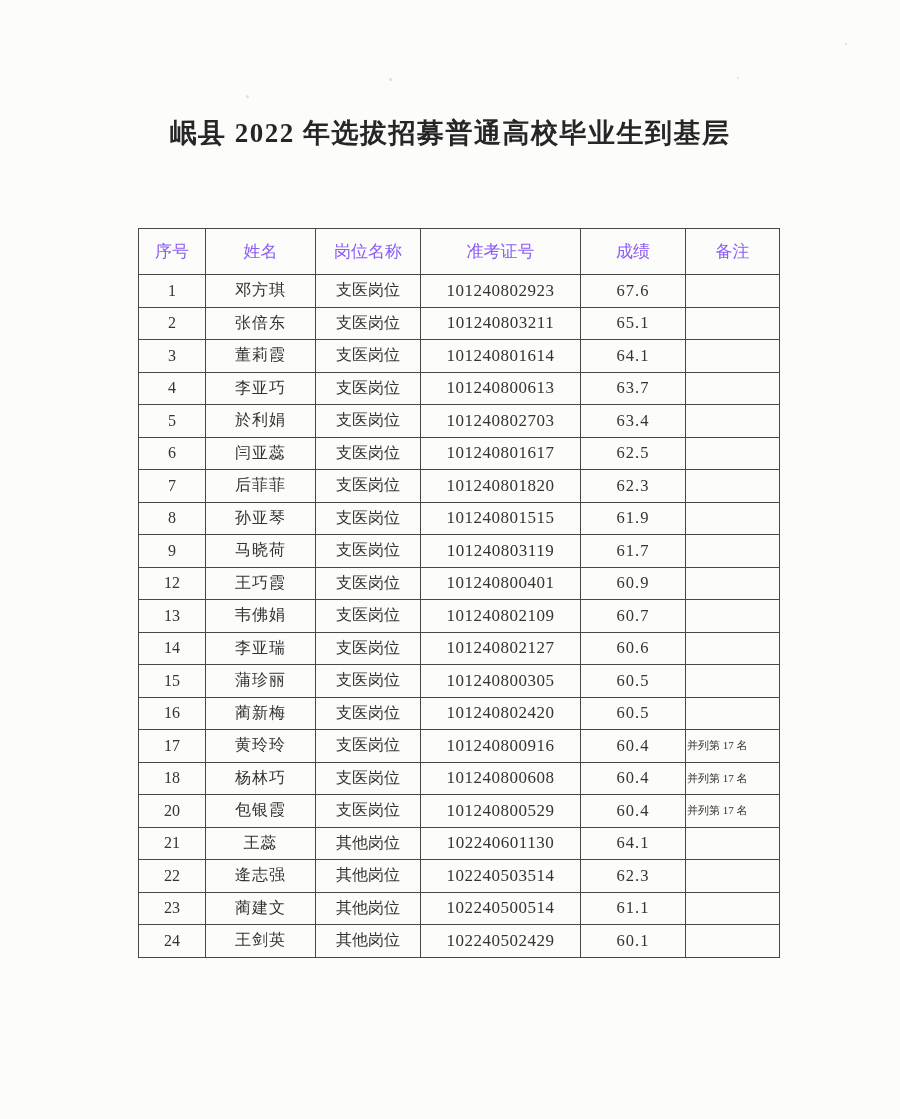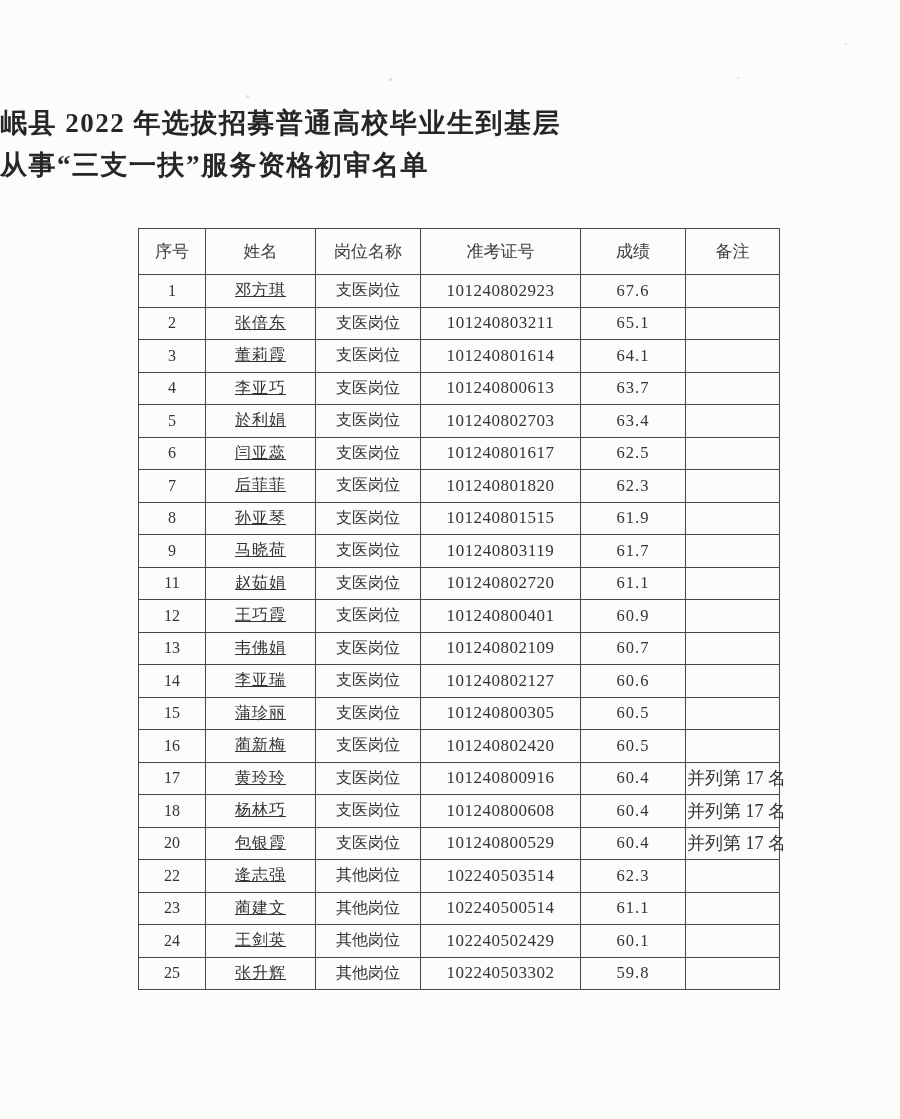--- a/index.html
+++ b/index.html
@@ -7,23 +7,24 @@
     width: 900px;
     height: 1119px;
     background: #fcfcfb;
     font-family: "Liberation Serif", "DejaVu Serif", serif;
     color: #2f2f2f;
     position: relative;
     overflow: hidden;
   }
   .title-block {
     position: absolute;
-    top: 102px;
+    top: 112px;
     left: 0;
     width: 100%;
+    text-align: center;
     font-weight: bold;
     font-size: 27px;
     line-height: 42px;
     letter-spacing: 1.5px;
     color: #262626;
   }
   table.roster {
     position: absolute;
     left: 138px;
     top: 228px;
@@ -38,50 +39,49 @@
     text-align: center;
     vertical-align: middle;
     font-weight: normal;
     font-size: 16px;
     padding: 0;
     color: #333;
   }
   .roster thead th {
     font-size: 17px;
     height: 46px;
-    color: #404040;
+    color: #8b5cf6;
   }
   .roster td.cell-ticket { font-size: 17px; letter-spacing: 0.5px; }
   .roster td.cell-score  { font-size: 16.5px; letter-spacing: 1px; }
-  .roster td.cell-name   { letter-spacing: 1px; text-decoration: underline; }
+  .roster td.cell-name   { letter-spacing: 1px; }
   .roster td.cell-remark {
     text-align: left;
     padding-left: 1px;
-    font-size: 18px;
+    font-size: 11px;
     white-space: nowrap;
     overflow: visible;
   }
   
   .speck {
     position: absolute;
     width: 3px; height: 3px;
     border-radius: 50%;
     background: rgba(150,150,150,0.30);
   }
   .speck.s1 { left: 389px; top: 78px; }
   .speck.s2 { left: 246px; top: 95px; }
   .speck.s3 { left: 737px; top: 77px; width: 2px; height: 2px; }
   .speck.s4 { left: 845px; top: 43px; width: 2px; height: 2px; }
 </style>
 </head>
 <body>
 
 <div class="title-block">
   <div>岷县 2022 年选拔招募普通高校毕业生到基层</div>
-  <div>从事“三支一扶”服务资格初审名单</div>
 </div>
 
 <table class="roster">
   <colgroup>
     <col style="width:67px">
     <col style="width:110px">
     <col style="width:105px">
     <col style="width:160px">
     <col style="width:105px">
     <col style="width:94px">
@@ -163,28 +163,20 @@
       </tr>
       <tr>
         <td class="cell-no">9</td>
         <td class="cell-name">马晓荷</td>
         <td class="cell-post">支医岗位</td>
         <td class="cell-ticket">101240803119</td>
         <td class="cell-score">61.7</td>
         <td class="cell-remark"></td>
       </tr>
       <tr>
-        <td class="cell-no">11</td>
-        <td class="cell-name">赵茹娟</td>
-        <td class="cell-post">支医岗位</td>
-        <td class="cell-ticket">101240802720</td>
-        <td class="cell-score">61.1</td>
-        <td class="cell-remark"></td>
-      </tr>
-      <tr>
         <td class="cell-no">12</td>
         <td class="cell-name">王巧霞</td>
         <td class="cell-post">支医岗位</td>
         <td class="cell-ticket">101240800401</td>
         <td class="cell-score">60.9</td>
         <td class="cell-remark"></td>
       </tr>
       <tr>
         <td class="cell-no">13</td>
         <td class="cell-name">韦佛娟</td>
@@ -235,20 +227,28 @@
       </tr>
       <tr>
         <td class="cell-no">20</td>
         <td class="cell-name">包银霞</td>
         <td class="cell-post">支医岗位</td>
         <td class="cell-ticket">101240800529</td>
         <td class="cell-score">60.4</td>
         <td class="cell-remark">并列第 17 名</td>
       </tr>
       <tr>
+        <td class="cell-no">21</td>
+        <td class="cell-name">王蕊</td>
+        <td class="cell-post">其他岗位</td>
+        <td class="cell-ticket">102240601130</td>
+        <td class="cell-score">64.1</td>
+        <td class="cell-remark"></td>
+      </tr>
+      <tr>
         <td class="cell-no">22</td>
         <td class="cell-name">逄志强</td>
         <td class="cell-post">其他岗位</td>
         <td class="cell-ticket">102240503514</td>
         <td class="cell-score">62.3</td>
         <td class="cell-remark"></td>
       </tr>
       <tr>
         <td class="cell-no">23</td>
         <td class="cell-name">蔺建文</td>
@@ -256,28 +256,20 @@
         <td class="cell-ticket">102240500514</td>
         <td class="cell-score">61.1</td>
         <td class="cell-remark"></td>
       </tr>
       <tr>
         <td class="cell-no">24</td>
         <td class="cell-name">王剑英</td>
         <td class="cell-post">其他岗位</td>
         <td class="cell-ticket">102240502429</td>
         <td class="cell-score">60.1</td>
-        <td class="cell-remark"></td>
-      </tr>
-      <tr>
-        <td class="cell-no">25</td>
-        <td class="cell-name">张升辉</td>
-        <td class="cell-post">其他岗位</td>
-        <td class="cell-ticket">102240503302</td>
-        <td class="cell-score">59.8</td>
         <td class="cell-remark"></td>
       </tr>
     </tbody>
 </table>
 
 <div class="speck s1"></div>
 <div class="speck s2"></div>
 <div class="speck s3"></div>
 <div class="speck s4"></div>
 

